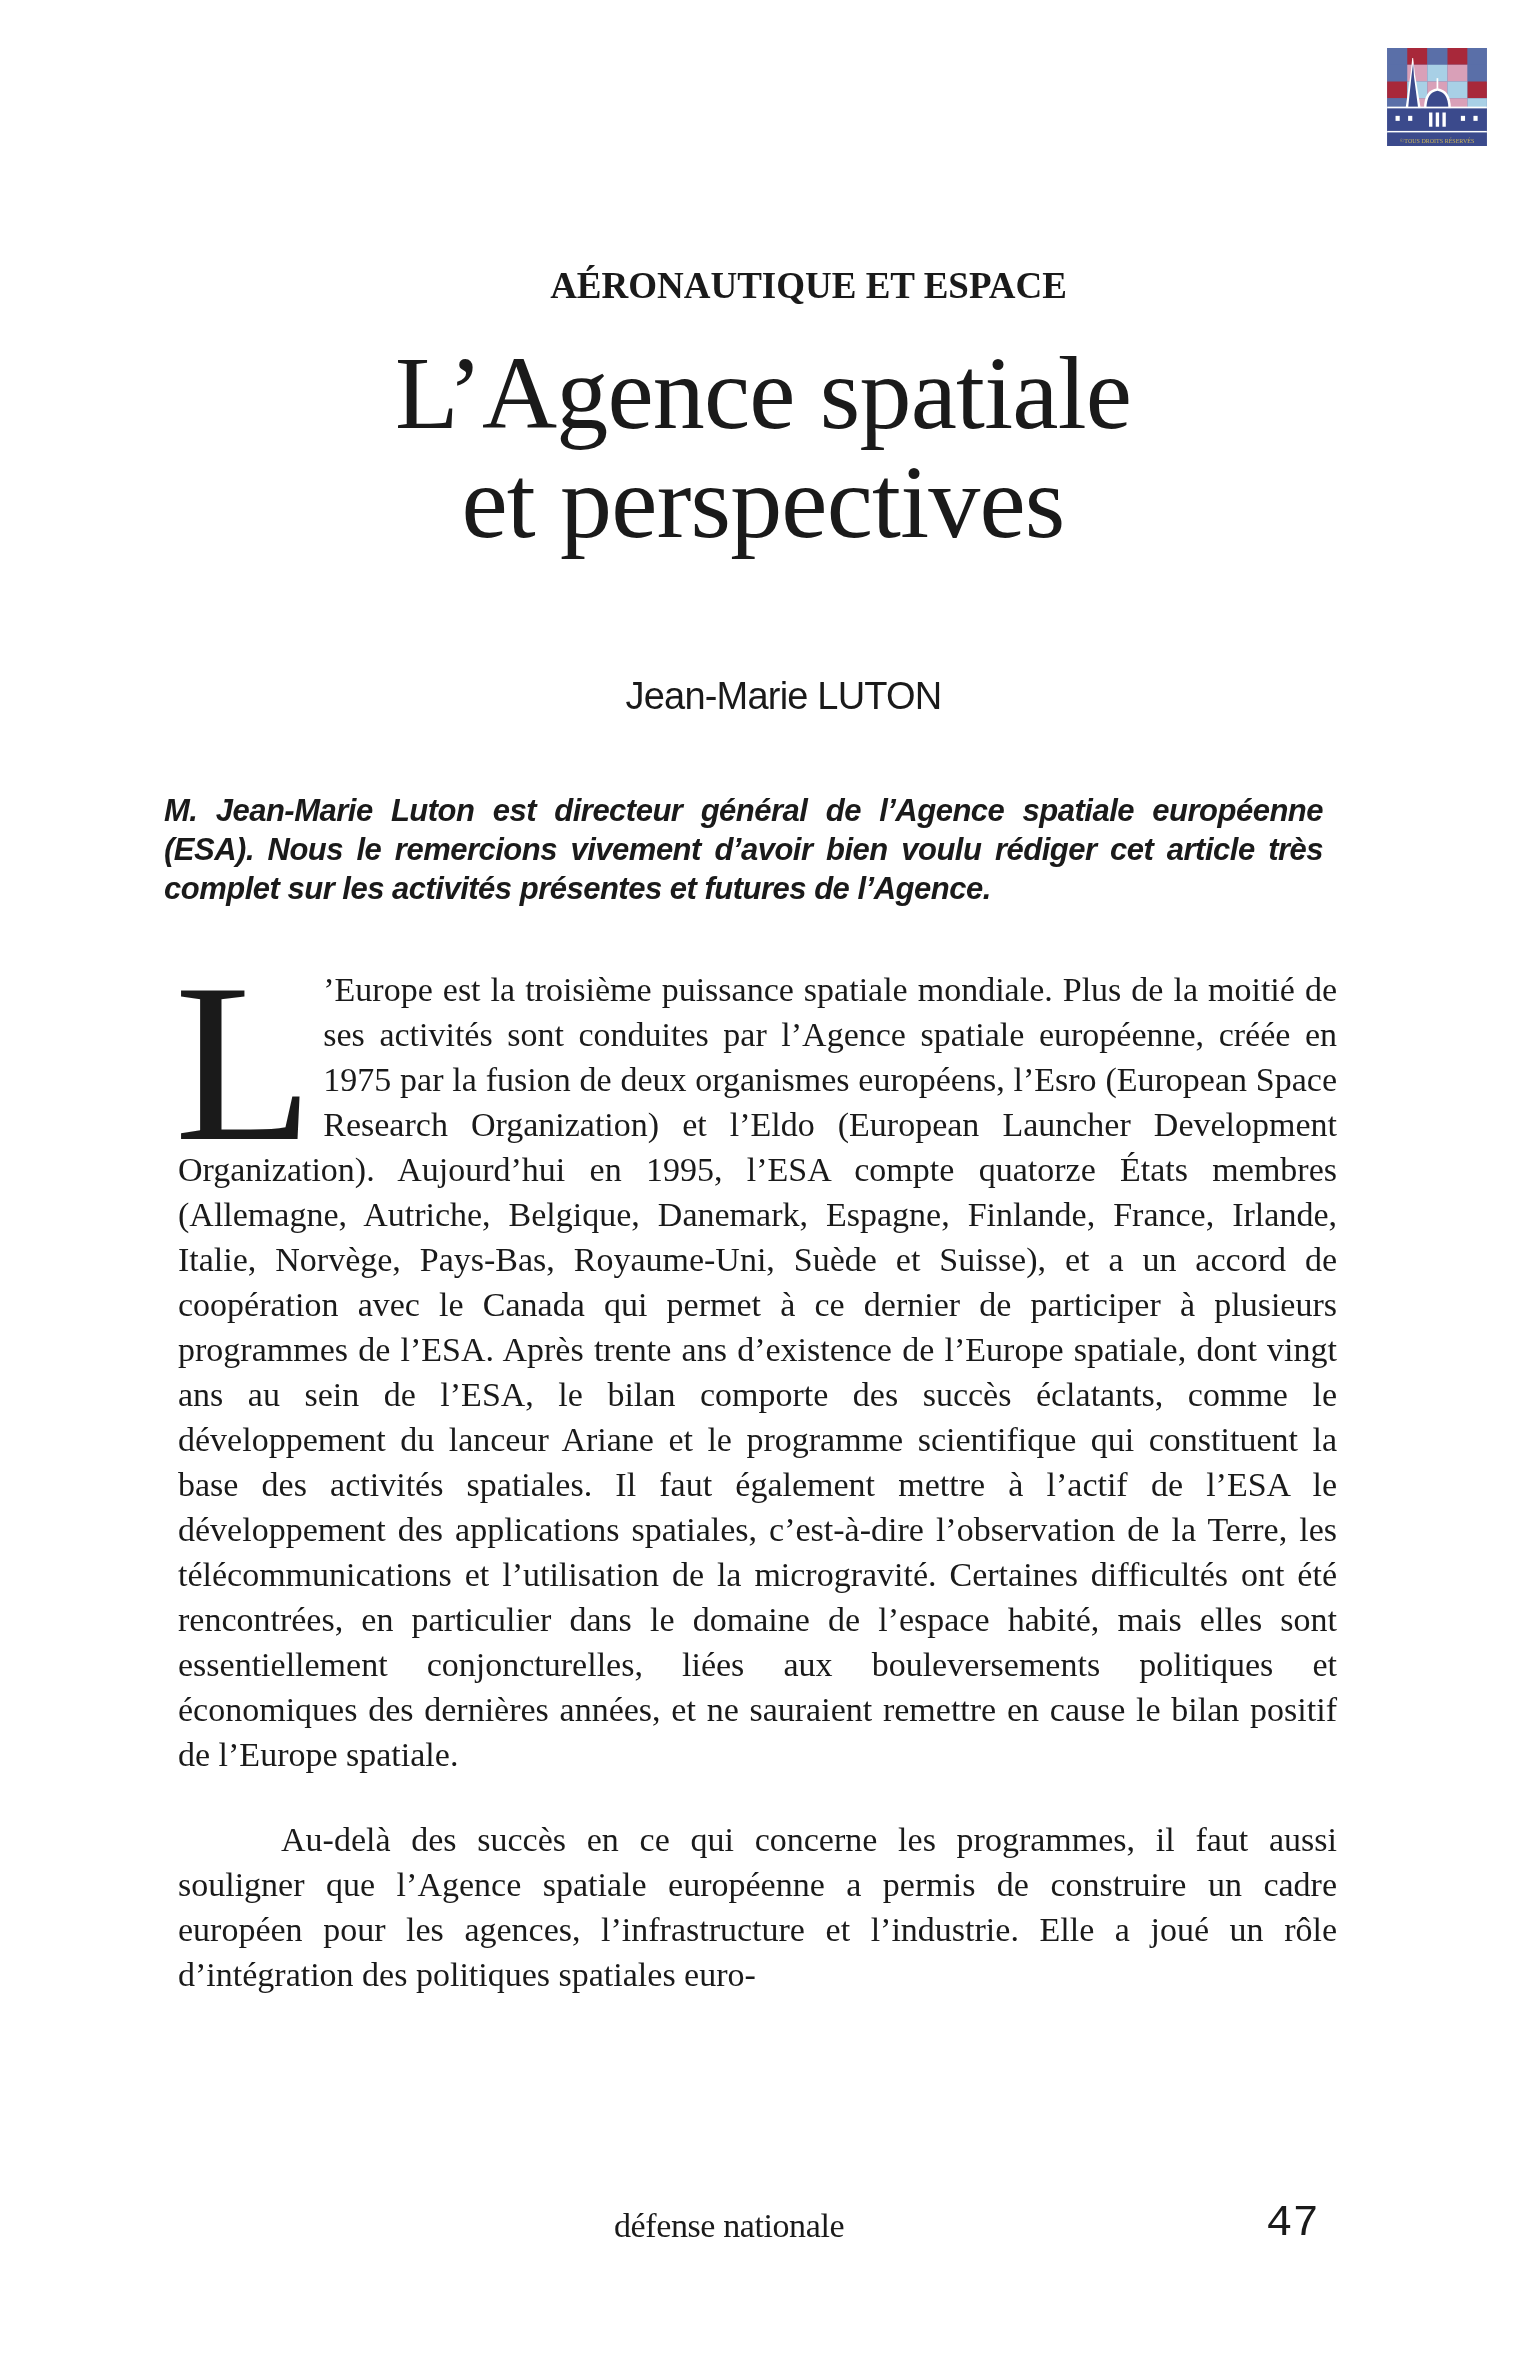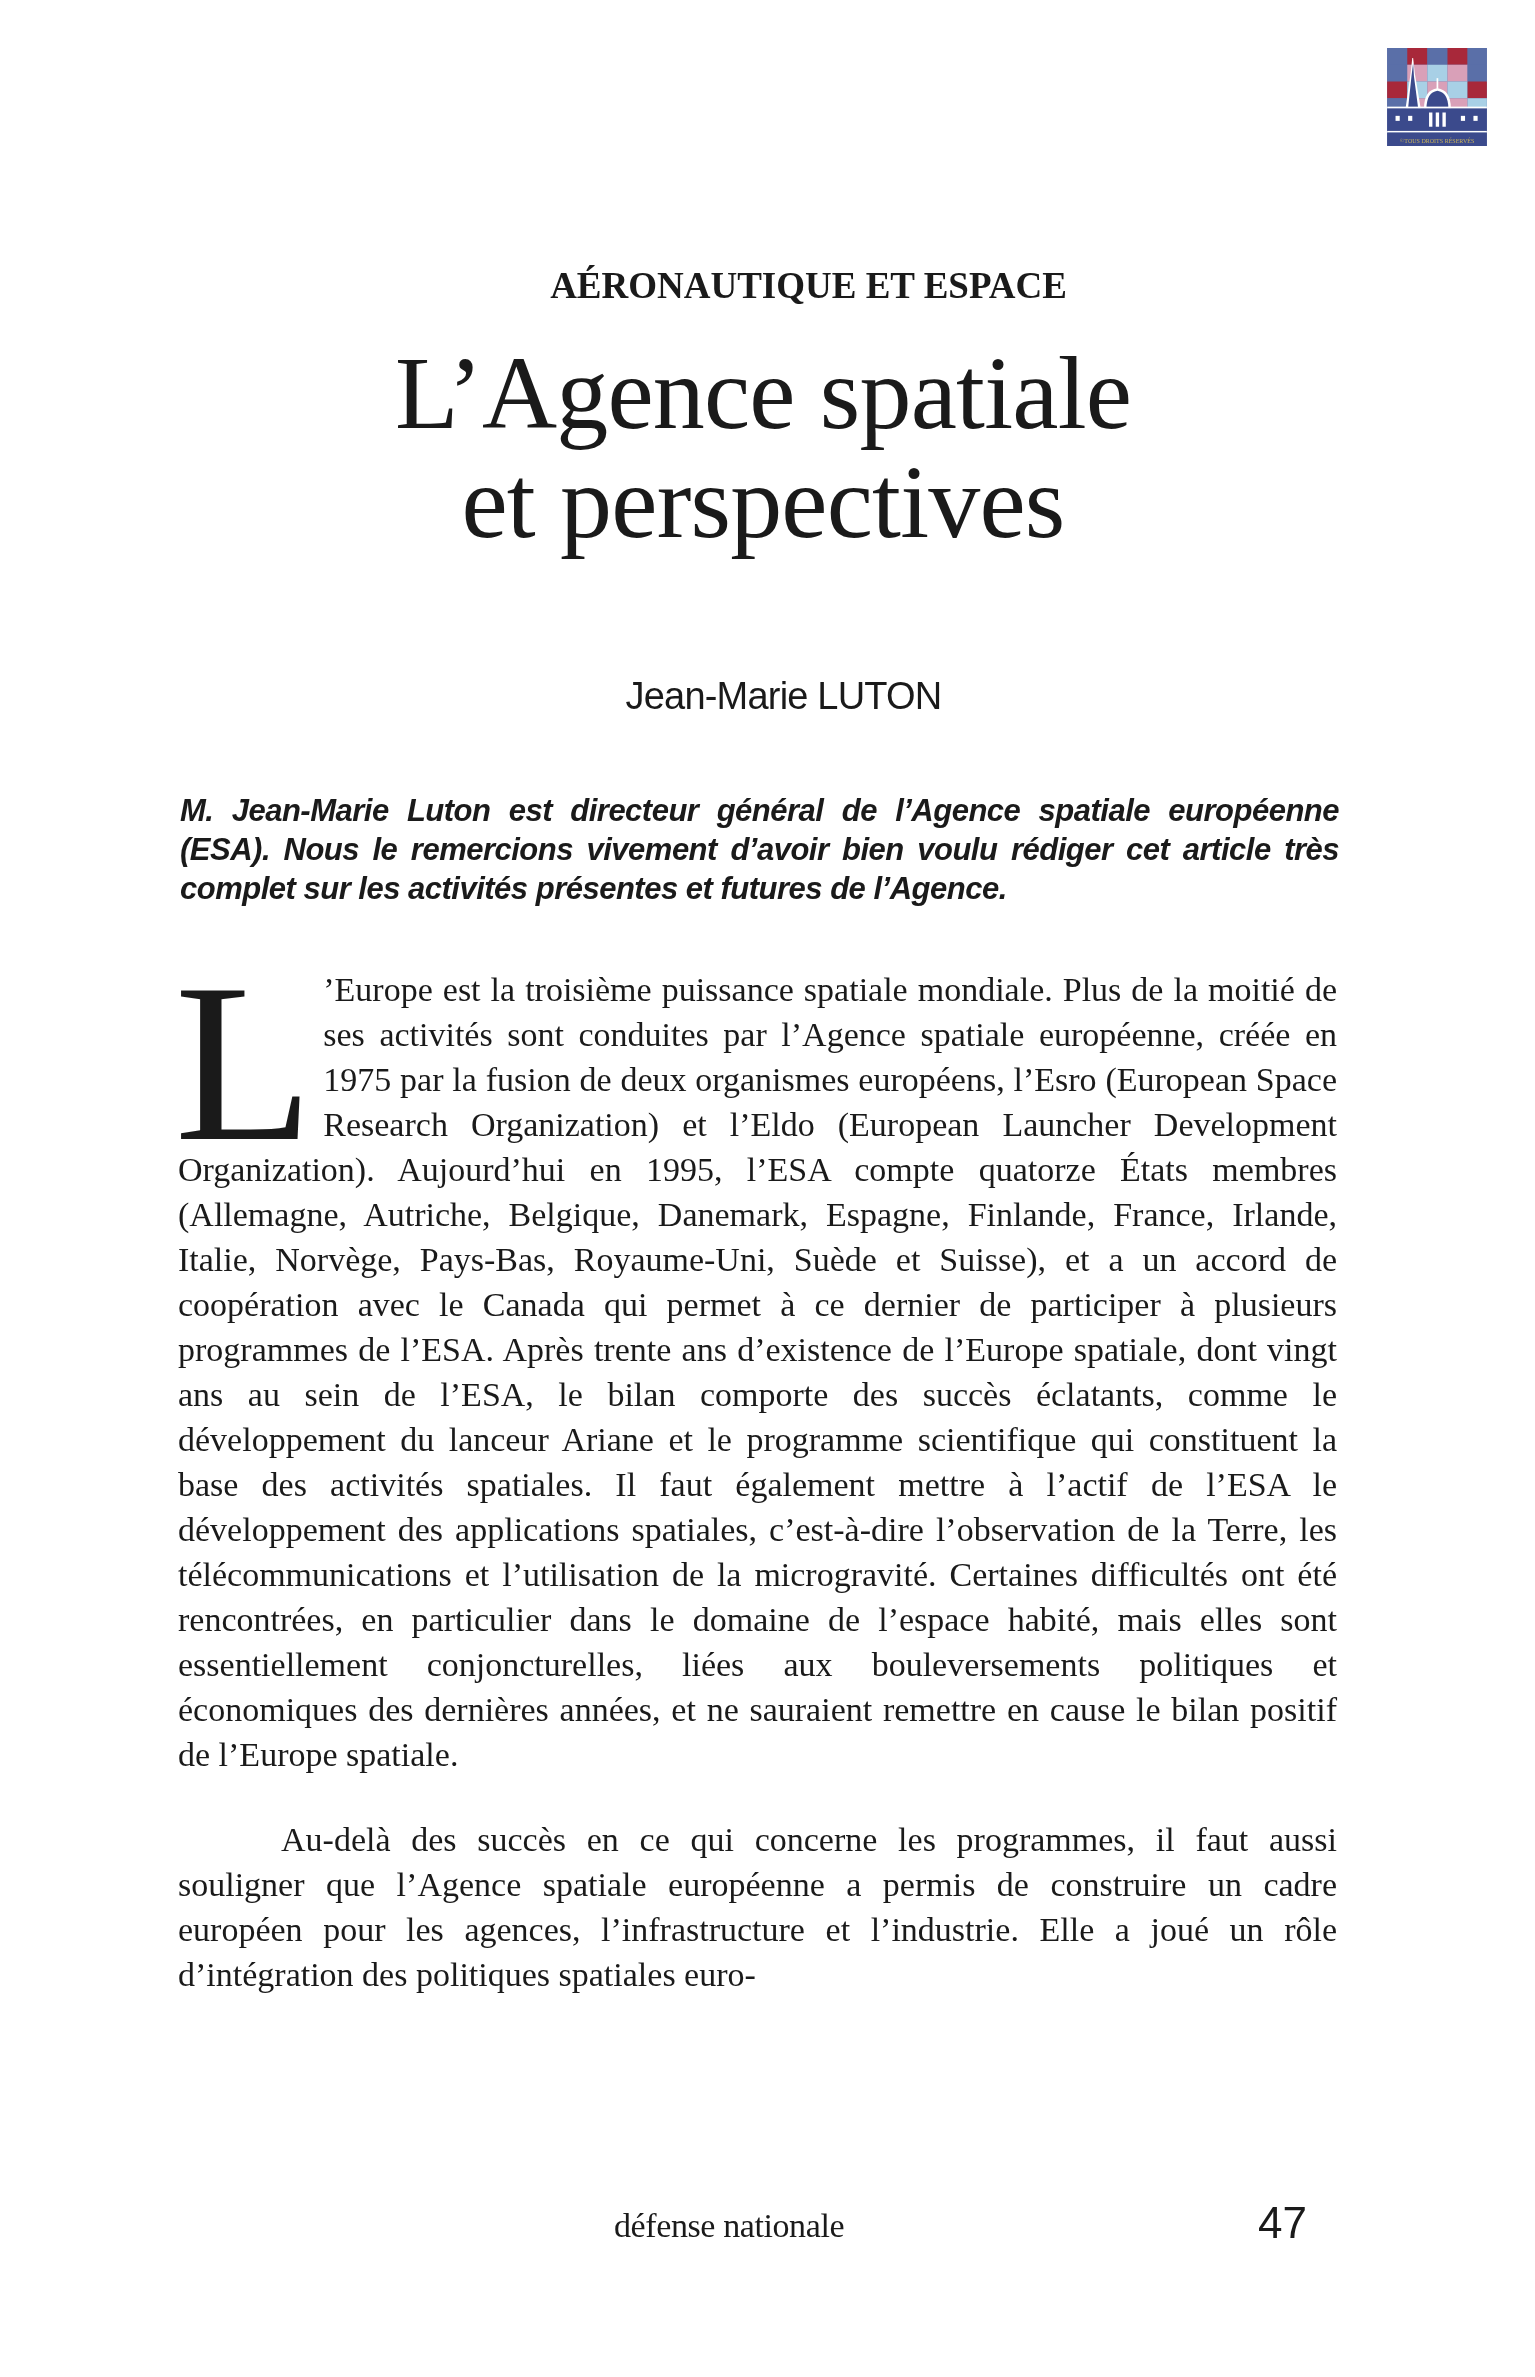--- a/index.html
+++ b/index.html
@@ -28,21 +28,21 @@
 
   .author {
     position: absolute; left: 16px; width: 1535px; top: 674px;
     text-align: center;
     font-family: "Liberation Sans", sans-serif;
     font-size: 38px; line-height: 44px;
     letter-spacing: -0.8px;
   }
 
   .intro {
-    position: absolute; left: 180px; width: 1159px; top: 791px;
+    position: absolute; left: 164px; width: 1159px; top: 791px;
     font-family: "Liberation Sans", sans-serif; font-weight: bold; font-style: italic;
     font-size: 31px; line-height: 39px;
     text-align: justify;
     letter-spacing: -0.5px;
     margin: 0;
   }
 
   .body-text {
     position: absolute; left: 178px; width: 1159px; top: 967px;
     font-family: "Liberation Serif", serif;
@@ -64,22 +64,22 @@
   }
 
   .footer-journal {
     position: absolute; left: 614px; top: 2206px;
     font-family: Liberation Serif, serif;
     font-size: 34px; line-height: 40px;
     letter-spacing: -0.4px;
   }
   .footer-page {
     position: absolute; left: 1258px; width: 69px; top: 2198px;
-    text-align: left;
-    font-family: Liberation Sans, sans-serif;
+    text-align: center;
+    font-family: Liberation Mono, monospace;
     font-size: 44px; line-height: 50px;
   }
 </style>
 </head>
 <body>
 
 <div class="logo">
   <svg viewBox="0 0 119 117" xmlns="http://www.w3.org/2000/svg">
 
     <rect x="0" y="0" width="119" height="117" fill="#5A6FA8"></rect>

